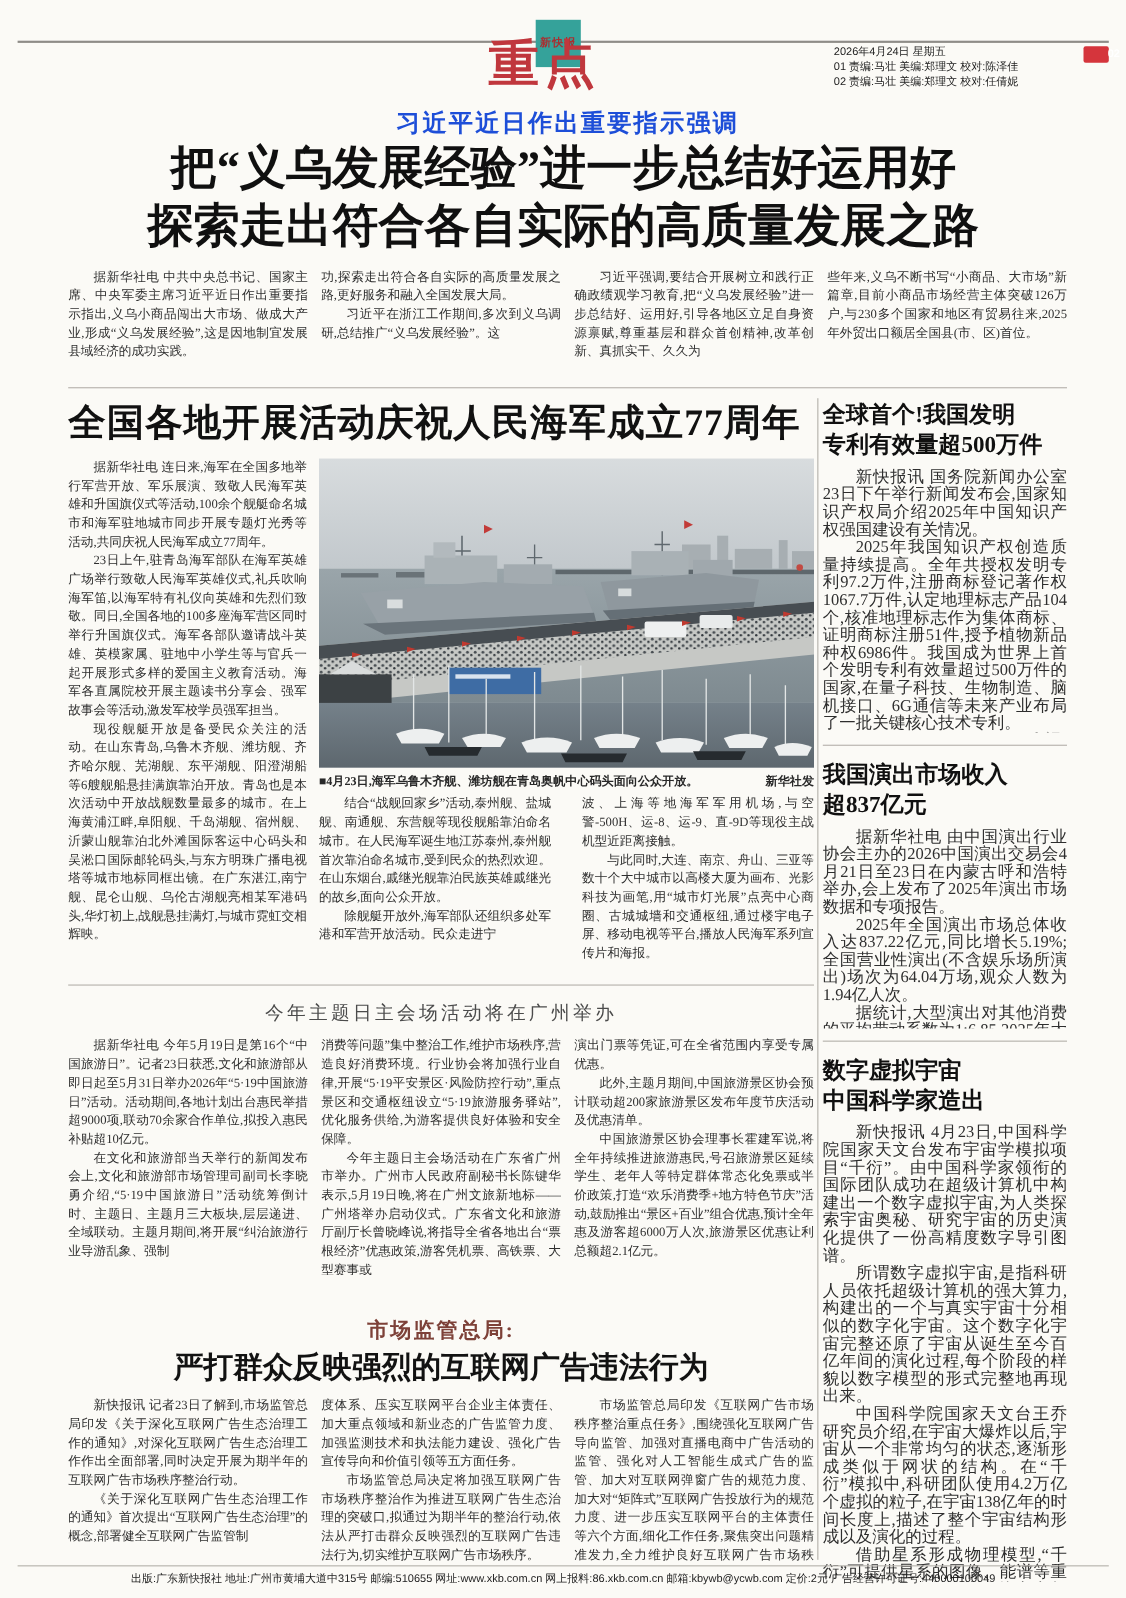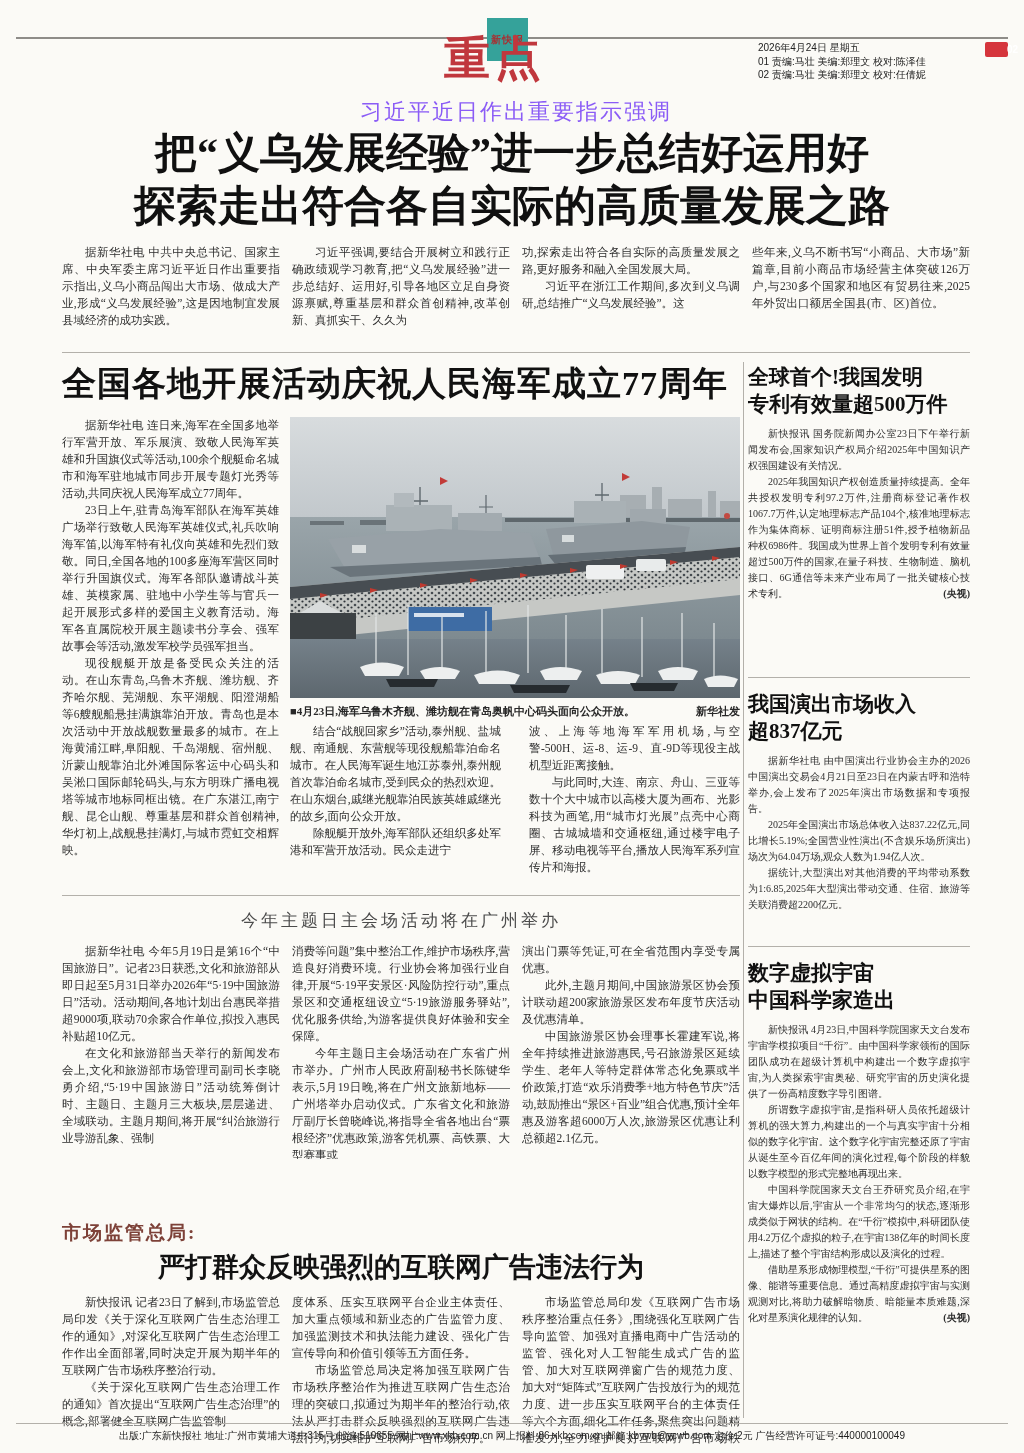--- a/index.html
+++ b/index.html
@@ -24,58 +24,58 @@
   .body-text { font-size:11.5px; line-height:17px; text-align:justify; color:#2e2e2e; }
   .body-text p { text-indent:2em; }
   .body-text p.cont { text-indent:0; }
   .lead-label { font-weight:normal; }
   .credit { float:right; font-weight:bold; }
   .columns { display:flex; gap:12px; }
   .col { flex:1; overflow:hidden; }
 
   
   .a1-kicker { position:absolute; left:62px; top:97px; width:908px; text-align:center;
-    font-size:22px; letter-spacing:2px; color:#8b5cf6; }
+    font-size:22px; letter-spacing:2px; color:#1d4ed8;font-weight:bold; }
   .a1-h { position:absolute; left:28px; top:127px; width:968px; text-align:center;
     font-size:42px; line-height:53px; font-weight:900; color:#101010; }
   .a1-cols { position:absolute; left:62px; top:244px; width:908px; height:106px; }
   .a1-cols .col { height:106px; }
 
   
   .a2 { position:absolute; left:62px; top:361px; width:678px; }
   .a2-h { font-size:34px; font-weight:900; color:#111; letter-spacing:1px; white-space:nowrap; }
   .a2-body { display:flex; gap:11px; margin-top:10px; }
   .a2-col1 { width:217px; height:478px; overflow:hidden; }
   .a2-right { width:450px; }
   .photo { width:450px; height:281px; background:#ccd1d3; display:block; }
   .caption { display:flex; justify-content:space-between; gap:8px; font-weight:bold;
     font-size:11px; line-height:14px; padding:6px 0 5px; }
   .caption .credit-t { white-space:nowrap; font-weight:bold; }
   .a2-subcols { display:flex; gap:28px; height:163px; overflow:hidden; }
   .a2-subcols .col { height:163px; }
 
   
   .sidebar { position:absolute; left:748px; top:362px; width:222px; }
-  .sidebar .body-text { font-size:10px; line-height:16px; }
+  .sidebar .body-text { font-size:15px; line-height:16px; }
   .sb-title { font-size:21px; line-height:27px; font-weight:900; color:#101010; margin:2px 0 8px; }
   .sb-body1 { height:240px; overflow:hidden; }
   .sb-body2 { height:182px; overflow:hidden; }
   .sb-body3 { height:416px; overflow:hidden; }
   .sb-divider { height:1px; background:#b3b0aa; margin:11px 0 13px; }
 
   
   .a3 { position:absolute; left:62px; top:903px; width:678px; }
   .a3-h { text-align:center; font-size:29px; font-weight:900; color:#111; }
   .a3-sub { text-align:center; font-size:17px; color:#4b4b4b; margin-top:6px; letter-spacing:3px; }
   .a3-cols { margin-top:11px; height:216px; }
   .a3-cols .col { height:216px; }
 
   
   .a4 { position:absolute; left:62px; top:1196px; width:678px; }
-  .a4-kicker { font-size:19px; font-weight:bold; color:#7d4138; letter-spacing:2px;margin-top:24px; }
+  .a4-kicker { text-align:center; font-size:19px; font-weight:bold; color:#7d4138; letter-spacing:2px; }
   .a4-h { text-align:center; font-size:27px; font-weight:900; color:#121212; margin-top:3px; }
   .a4-cols { margin-top:9px; height:152px; }
   .a4-cols .col { height:152px; }
 
   
   .footer-text { position:absolute; left:20px; top:1429px; width:984px; text-align:center;
     font:10px/14px "Liberation Sans",sans-serif; color:#1d1d1d; }
 </style>
 </head>
 <body>
@@ -95,40 +95,40 @@
   <div class="a1-kicker">习近平近日作出重要指示强调</div>
   <div class="a1-h">
     <div>把“义乌发展经验”进一步总结好运用好</div>
     <div>探索走出符合各自实际的高质量发展之路</div>
   </div>
   <div class="a1-cols columns body-text">
     <div class="col">
       <p><b class="lead-label">据新华社电</b> <span>中共中央总书记、国家主席、中央军委主席习近平近日作出重要指示指出,义乌小商品闯出大市场、做成大产业,形成“义乌发展经验”,这是因地制宜发展县域经济的成功实践。</span></p>
     </div>
     <div class="col">
-      <p>习近平强调,要结合开展树立和践行正确政绩观学习教育,把“义乌发展经验”进一步总结好、运用好,引导各地区立足自身资源禀赋,尊重基层和群众首创精神,改革创新、真抓实干、久久为</p>
-    </div>
-    <div class="col">
       <p class="cont">功,探索走出符合各自实际的高质量发展之路,更好服务和融入全国发展大局。</p>
       <p>习近平在浙江工作期间,多次到义乌调研,总结推广“义乌发展经验”。这</p>
+    </div>
+    <div class="col">
+      <p>习近平强调,要结合开展树立和践行正确政绩观学习教育,把“义乌发展经验”进一步总结好、运用好,引导各地区立足自身资源禀赋,尊重基层和群众首创精神,改革创新、真抓实干、久久为</p>
     </div>
     <div class="col">
       <p class="cont">些年来,义乌不断书写“小商品、大市场”新篇章,目前小商品市场经营主体突破126万户,与230多个国家和地区有贸易往来,2025年外贸出口额居全国县(市、区)首位。</p>
     </div>
   </div>
 
   <div class="hline" style="left:62px; top:352px; width:908px;"></div>
 
   <div class="a2">
     <div class="a2-h">全国各地开展活动庆祝人民海军成立77周年</div>
     <div class="a2-body">
       <div class="a2-col1 body-text">
         <p><b class="lead-label">据新华社电</b> <span>连日来,海军在全国多地举行军营开放、军乐展演、致敬人民海军英雄和升国旗仪式等活动,100余个舰艇命名城市和海军驻地城市同步开展专题灯光秀等活动,共同庆祝人民海军成立77周年。</span></p>
         <p>23日上午,驻青岛海军部队在海军英雄广场举行致敬人民海军英雄仪式,礼兵吹响海军笛,以海军特有礼仪向英雄和先烈们致敬。同日,全国各地的100多座海军营区同时举行升国旗仪式。海军各部队邀请战斗英雄、英模家属、驻地中小学生等与官兵一起开展形式多样的爱国主义教育活动。海军各直属院校开展主题读书分享会、强军故事会等活动,激发军校学员强军担当。</p>
-        <p>现役舰艇开放是备受民众关注的活动。在山东青岛,乌鲁木齐舰、潍坊舰、齐齐哈尔舰、芜湖舰、东平湖舰、阳澄湖船等6艘舰船悬挂满旗靠泊开放。青岛也是本次活动中开放战舰数量最多的城市。在上海黄浦江畔,阜阳舰、千岛湖舰、宿州舰、沂蒙山舰靠泊北外滩国际客运中心码头和吴淞口国际邮轮码头,与东方明珠广播电视塔等城市地标同框出镜。在广东湛江,南宁舰、昆仑山舰、尊重基层和群众首创精神,华灯初上,战舰悬挂满灯,与城市霓虹交相辉映。</p>
+        <p>现役舰艇开放是备受民众关注的活动。在山东青岛,乌鲁木齐舰、潍坊舰、齐齐哈尔舰、芜湖舰、东平湖舰、阳澄湖船等6艘舰船悬挂满旗靠泊开放。青岛也是本次活动中开放战舰数量最多的城市。在上海黄浦江畔,阜阳舰、千岛湖舰、宿州舰、沂蒙山舰靠泊北外滩国际客运中心码头和吴淞口国际邮轮码头,与东方明珠广播电视塔等城市地标同框出镜。在广东湛江,南宁舰、昆仑山舰、乌伦古湖舰亮相某军港码头,华灯初上,战舰悬挂满灯,与城市霓虹交相辉映。</p>
       </div>
       <div class="a2-right">
         <svg class="photo" viewBox="0 0 450 281" xmlns="http://www.w3.org/2000/svg">
           <defs>
             <linearGradient id="sky" x1="0" y1="0" x2="0" y2="1">
               <stop offset="0" stop-color="#d8dcde"></stop>
                 <stop offset="1" stop-color="#c2c8cc"></stop>
             </linearGradient>
             <linearGradient id="water" x1="0" y1="0" x2="0" y2="1">
               <stop offset="0" stop-color="#9aa5aa"></stop>

